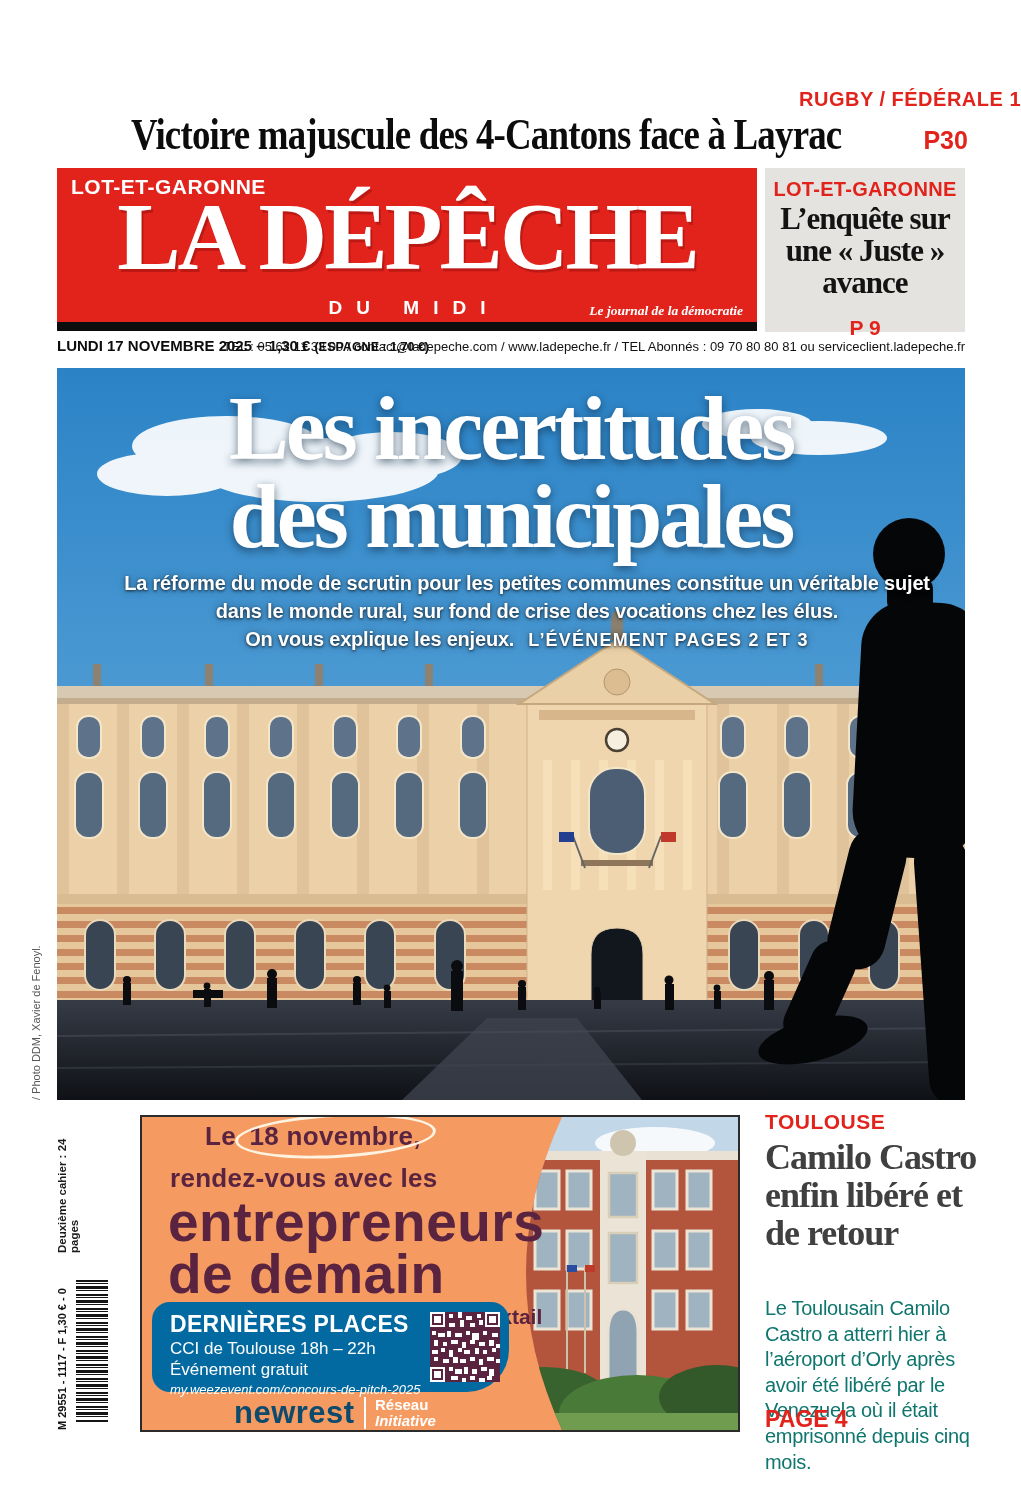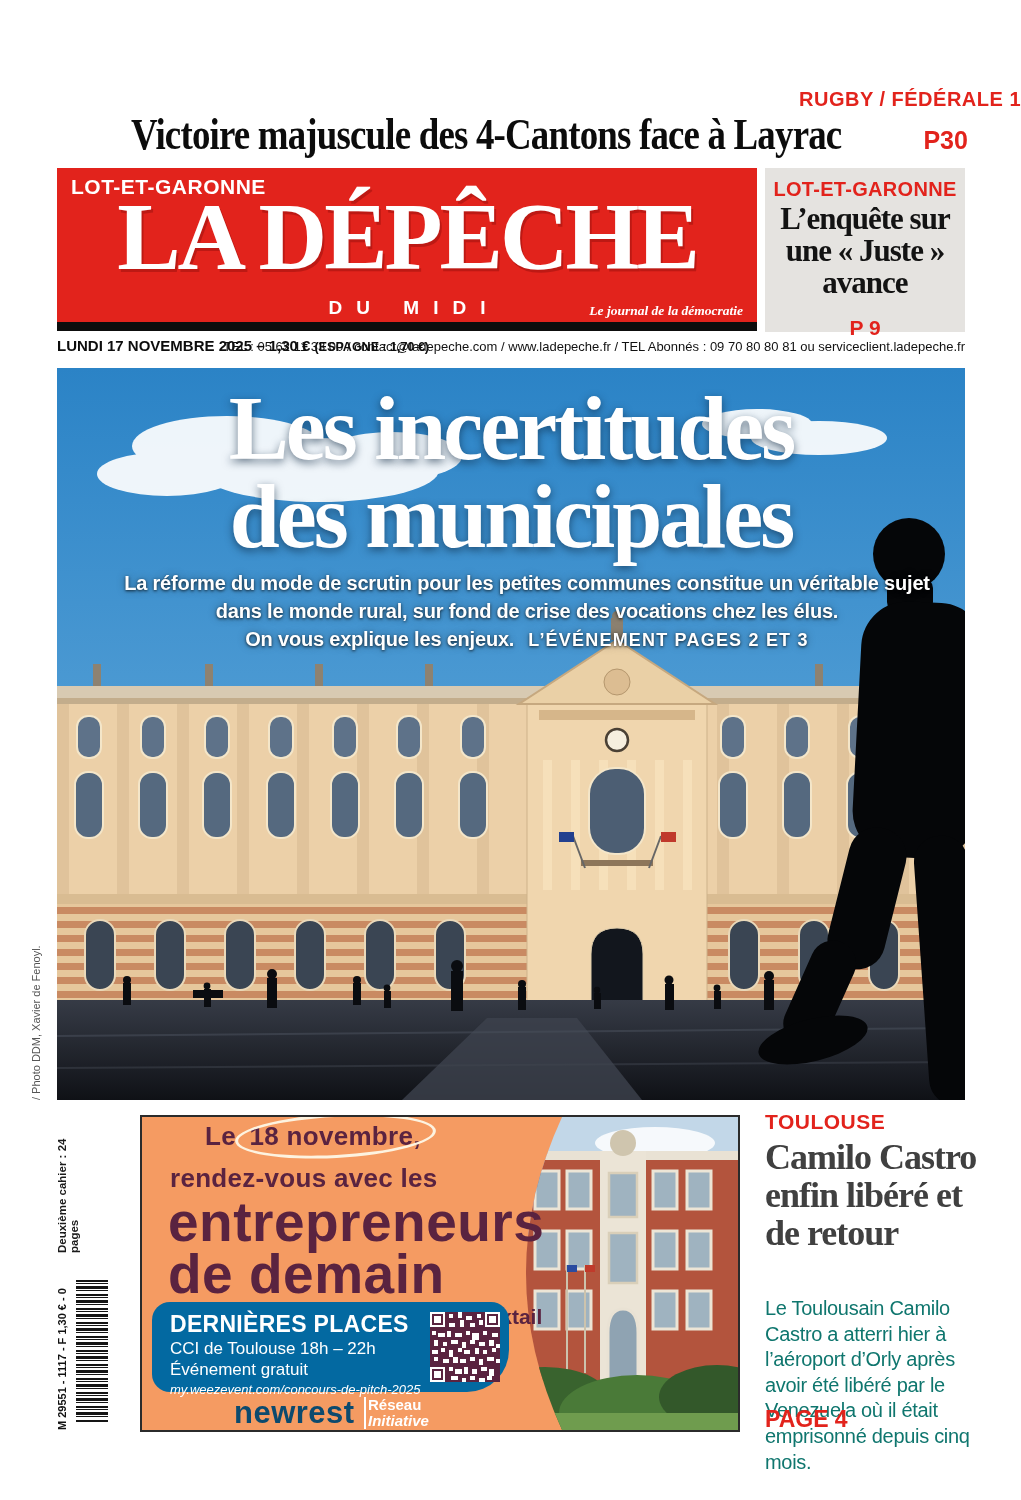--- a/index.html
+++ b/index.html
@@ -64,21 +64,21 @@
   .ad-big.b1 { top:78px; }
   .ad-big.b2 { top:130px; }
   .ad-tagline { left:28px; top:188px; color:#5A2340; font-weight:bold; font-size:21px; }
   .ad-underline { left:102px; top:214px; width:152px; height:5px; background:#fdf0d8; border-radius:3px; }
   .ad-box { left:10px; top:184px; width:357px; height:90px; background:#0369a1; border-radius:18px 18px 42px 18px; color:#fff; padding:9px 0 0 18px; top:185px; }
   .ad-box-title { font-weight:bold; font-size:23px; letter-spacing:.3px; }
   .ad-box-line { font-size:17px; margin-top:1px; }
   .ad-box-url { font-size:13px; font-style:italic; margin-top:2px; }
   .ad-qr { position:absolute; left:278px; top:10px; width:70px; height:70px; }
   .ad-sponsor1 { left:92px; top:278px; color:#0c4a6e; font-weight:bold; font-size:31px; letter-spacing:.5px; }
-  .ad-sponsor2 { left:222px; top:280px; color:#fff; font-size:15px; font-weight:bold; line-height:1.05; border-left:2px solid #fff; padding-left:2px; }
+  .ad-sponsor2 { left:222px; top:280px; color:#fff; font-size:15px; font-weight:bold; line-height:1.05; border-left:2px solid #fff; padding-left:9px; }
   .ad-sponsor2 .it { font-style:italic; }
 
   
   .tl-kicker { left:765px; top:1110px; color:#E2231C; font-weight:bold; font-size:21px; letter-spacing:.5px; }
   .tl-head { left:765px; top:1138px; width:215px; color:#404040; font-family:Liberation Serif, serif; font-weight:bold; font-size:36px; line-height:1.06; letter-spacing:-1px; }
   .tl-body { left:765px; top:1296px; width:218px; color:#0f766e; font-size:20px; line-height:1.28; letter-spacing:-.3px; }
   .tl-pageref { left:765px; top:1406px; color:#E2231C; font-weight:bold; font-size:23px; }
 </style>
 </head>
 <body>

